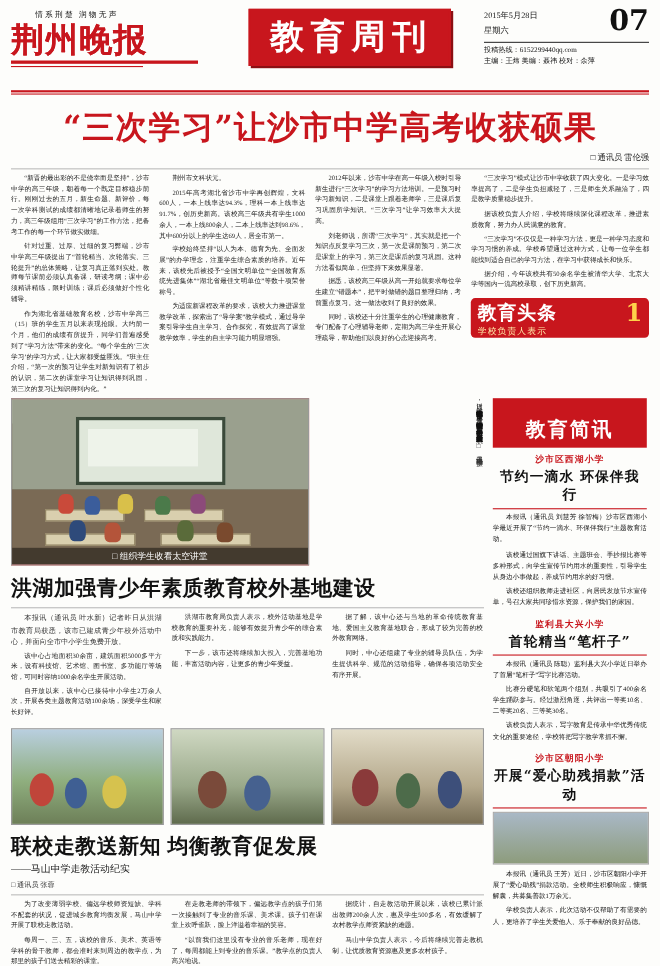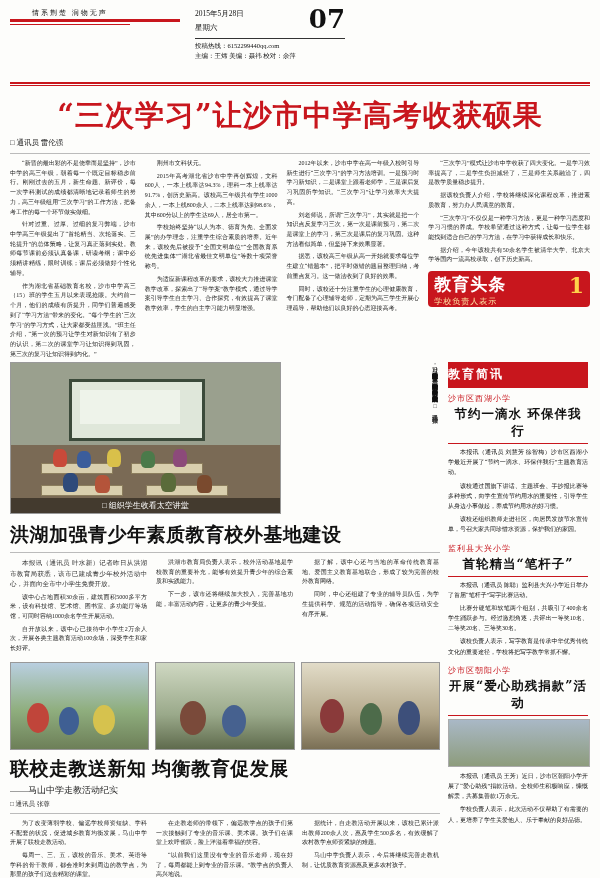--- a/index.html
+++ b/index.html
@@ -43,21 +43,21 @@
 
   .red-rule{height:2px;background:#c8161d;margin:2px 0 0;}
   .red-rule2{height:1px;background:#c8161d;margin-top:1px;}
 
   
   .headline{
     text-align:center;color:#c8161d;font-weight:bold;
     font-size:29px;letter-spacing:1px;margin:10px 0 2px;
     font-family:"DejaVu Serif",serif;
   }
-  .byline{text-align:left;font-size:7.5px;color:#222;margin-bottom:5px;}
+  .byline{text-align:right;font-size:7.5px;color:#222;margin-bottom:5px;}
 
   .thin-rule{height:1px;background:#bbb;margin:3px 0 5px;}
 
   
   .cols4{display:flex;gap:9px;height:196px;}
   .col{font-size:6px;line-height:1.62;text-align:justify;color:#1a1a1a;}
   .c1{width:126px;}
   .c2{width:133px;}
   .c3{width:133px;}
   .c4{width:162px;position:relative;}
@@ -124,45 +124,49 @@
 
   .mid-photos{display:flex;gap:6px;margin:5px 0;}
   .mini-photo{width:139px;height:86px;border:1px solid #999;position:relative;overflow:hidden;}
   .mp1{background:linear-gradient(#b9cfe0 0%,#8fae7e 55%,#6d7f58 100%);}
   .mp2{background:linear-gradient(#cfd8c2 0%,#9aa98a 60%,#5f6b4d 100%);}
   .mp3{background:linear-gradient(#e2dcc8 0%,#b5a98c 60%,#7a6f55 100%);}
   .mp-blob{position:absolute;border-radius:50%;}
 
   
   .edu-brief{
-    background:#c8161d;color:#fff;font-weight:bold;font-size:12px;
-    letter-spacing:2px;padding:4px 0 5px;margin-bottom:5px;
+    background:#c8161d;color:#fff;font-weight:bold;font-size:18px;
+    letter-spacing:2px;text-align:center;padding:16px 0 5px;margin-bottom:5px;
   }
   .rb{margin-bottom:8px;}
-  .rb-school{font-size:8px;color:#c8161d;text-align:left;font-weight:normal;letter-spacing:1px;}
+  .rb-school{font-size:8px;color:#c8161d;text-align:center;font-weight:bold;letter-spacing:1px;}
   .rb-title{font-size:12.5px;font-weight:bold;text-align:center;margin:2px 0 3px;letter-spacing:1px;
     font-family:"DejaVu Serif",serif;}
   .rb-rule{height:1px;background:#c8161d;margin:2px 0 3px;}
   .rb-text{font-size:6px;line-height:1.7;text-align:justify;}
   .rb-text p{margin:0 0 3px;text-indent:12px;}
   .rb-photo{width:100%;height:46px;border:1px solid #aaa;margin-bottom:4px;
     background:linear-gradient(#a9b8c6,#8d9c7c);}
 </style>
 </head>
 <body>
 
 <div class="page">
 
   <div class="masthead">
     <div class="mh-left">
       <div class="mh-tagline">情系荆楚 润物无声</div>
+      <div class="mh-logo">荆州晚报</div>
       <div class="mh-underline"></div>
       <div class="mh-under2"></div>
     </div>
 
+    <div class="mh-center">
+      <div class="mh-banner">教育周刊</div>
+    </div>
 
     <div class="mh-right">
       <div class="mh-r-top">
         <div>
           <div class="mh-date">2015年5月28日</div>
           <div class="mh-week">星期六</div>
         </div>
         <div class="mh-num">07</div>
       </div>
       <hr class="mh-hr">

